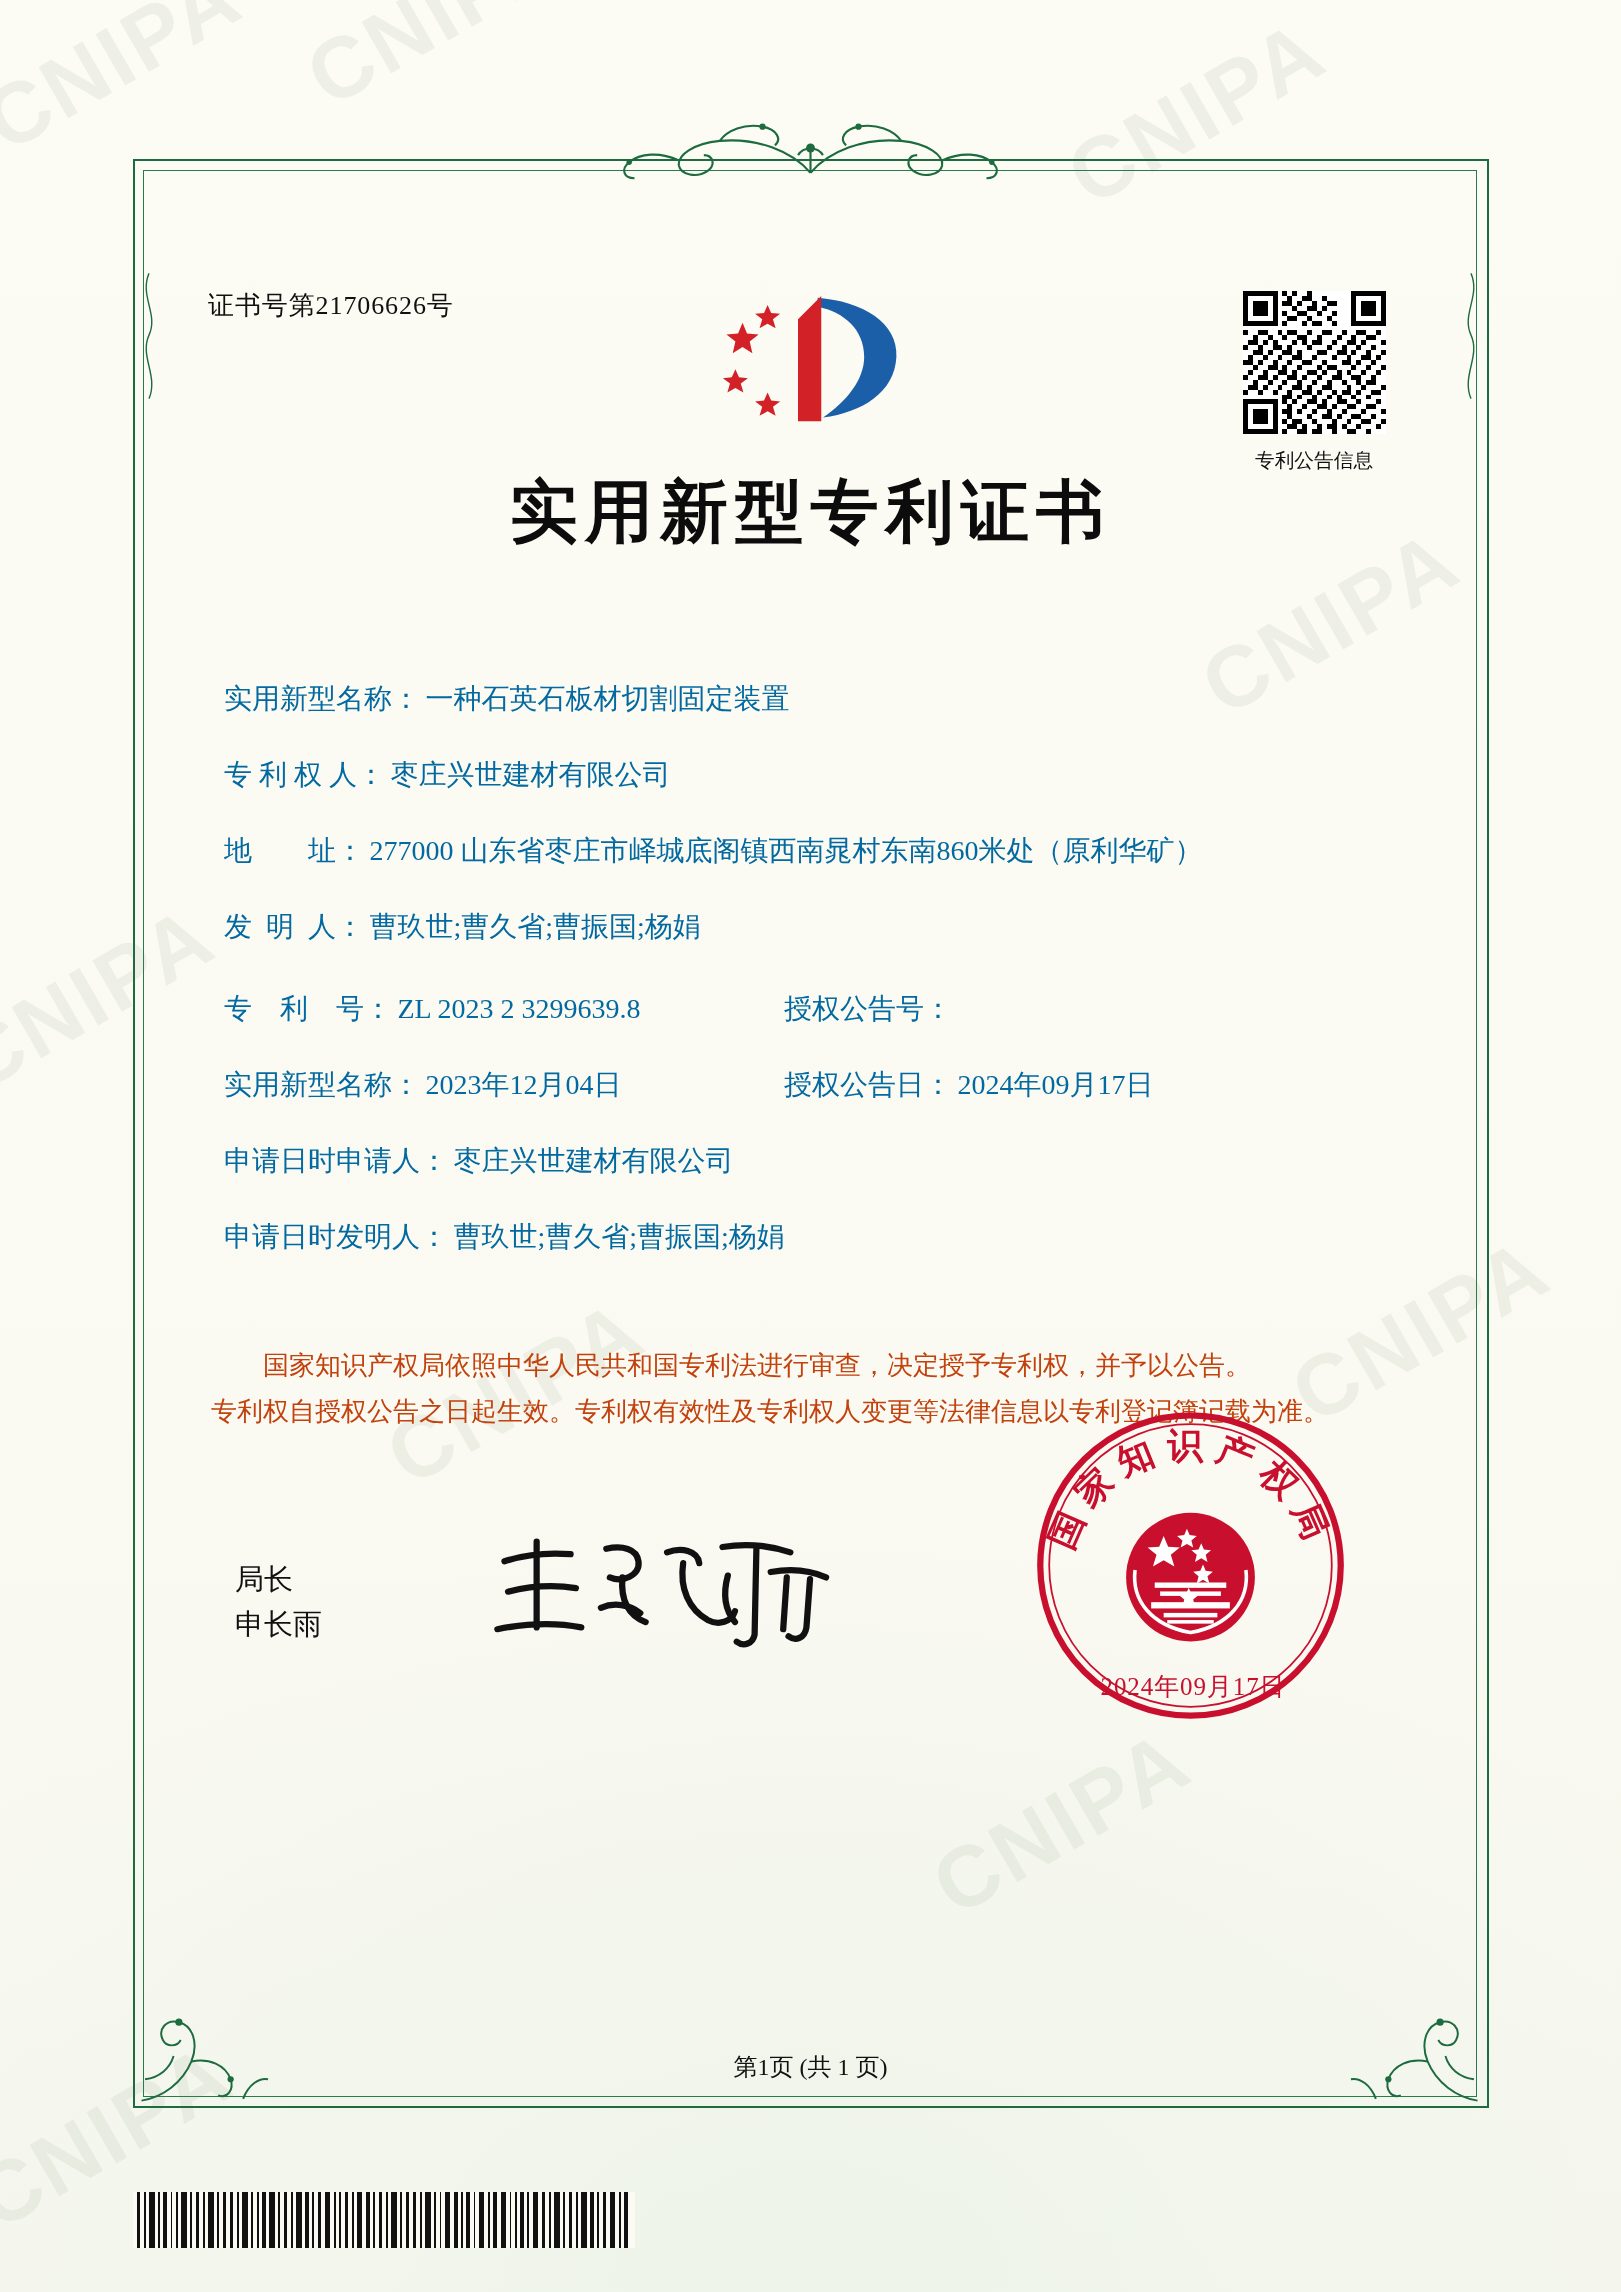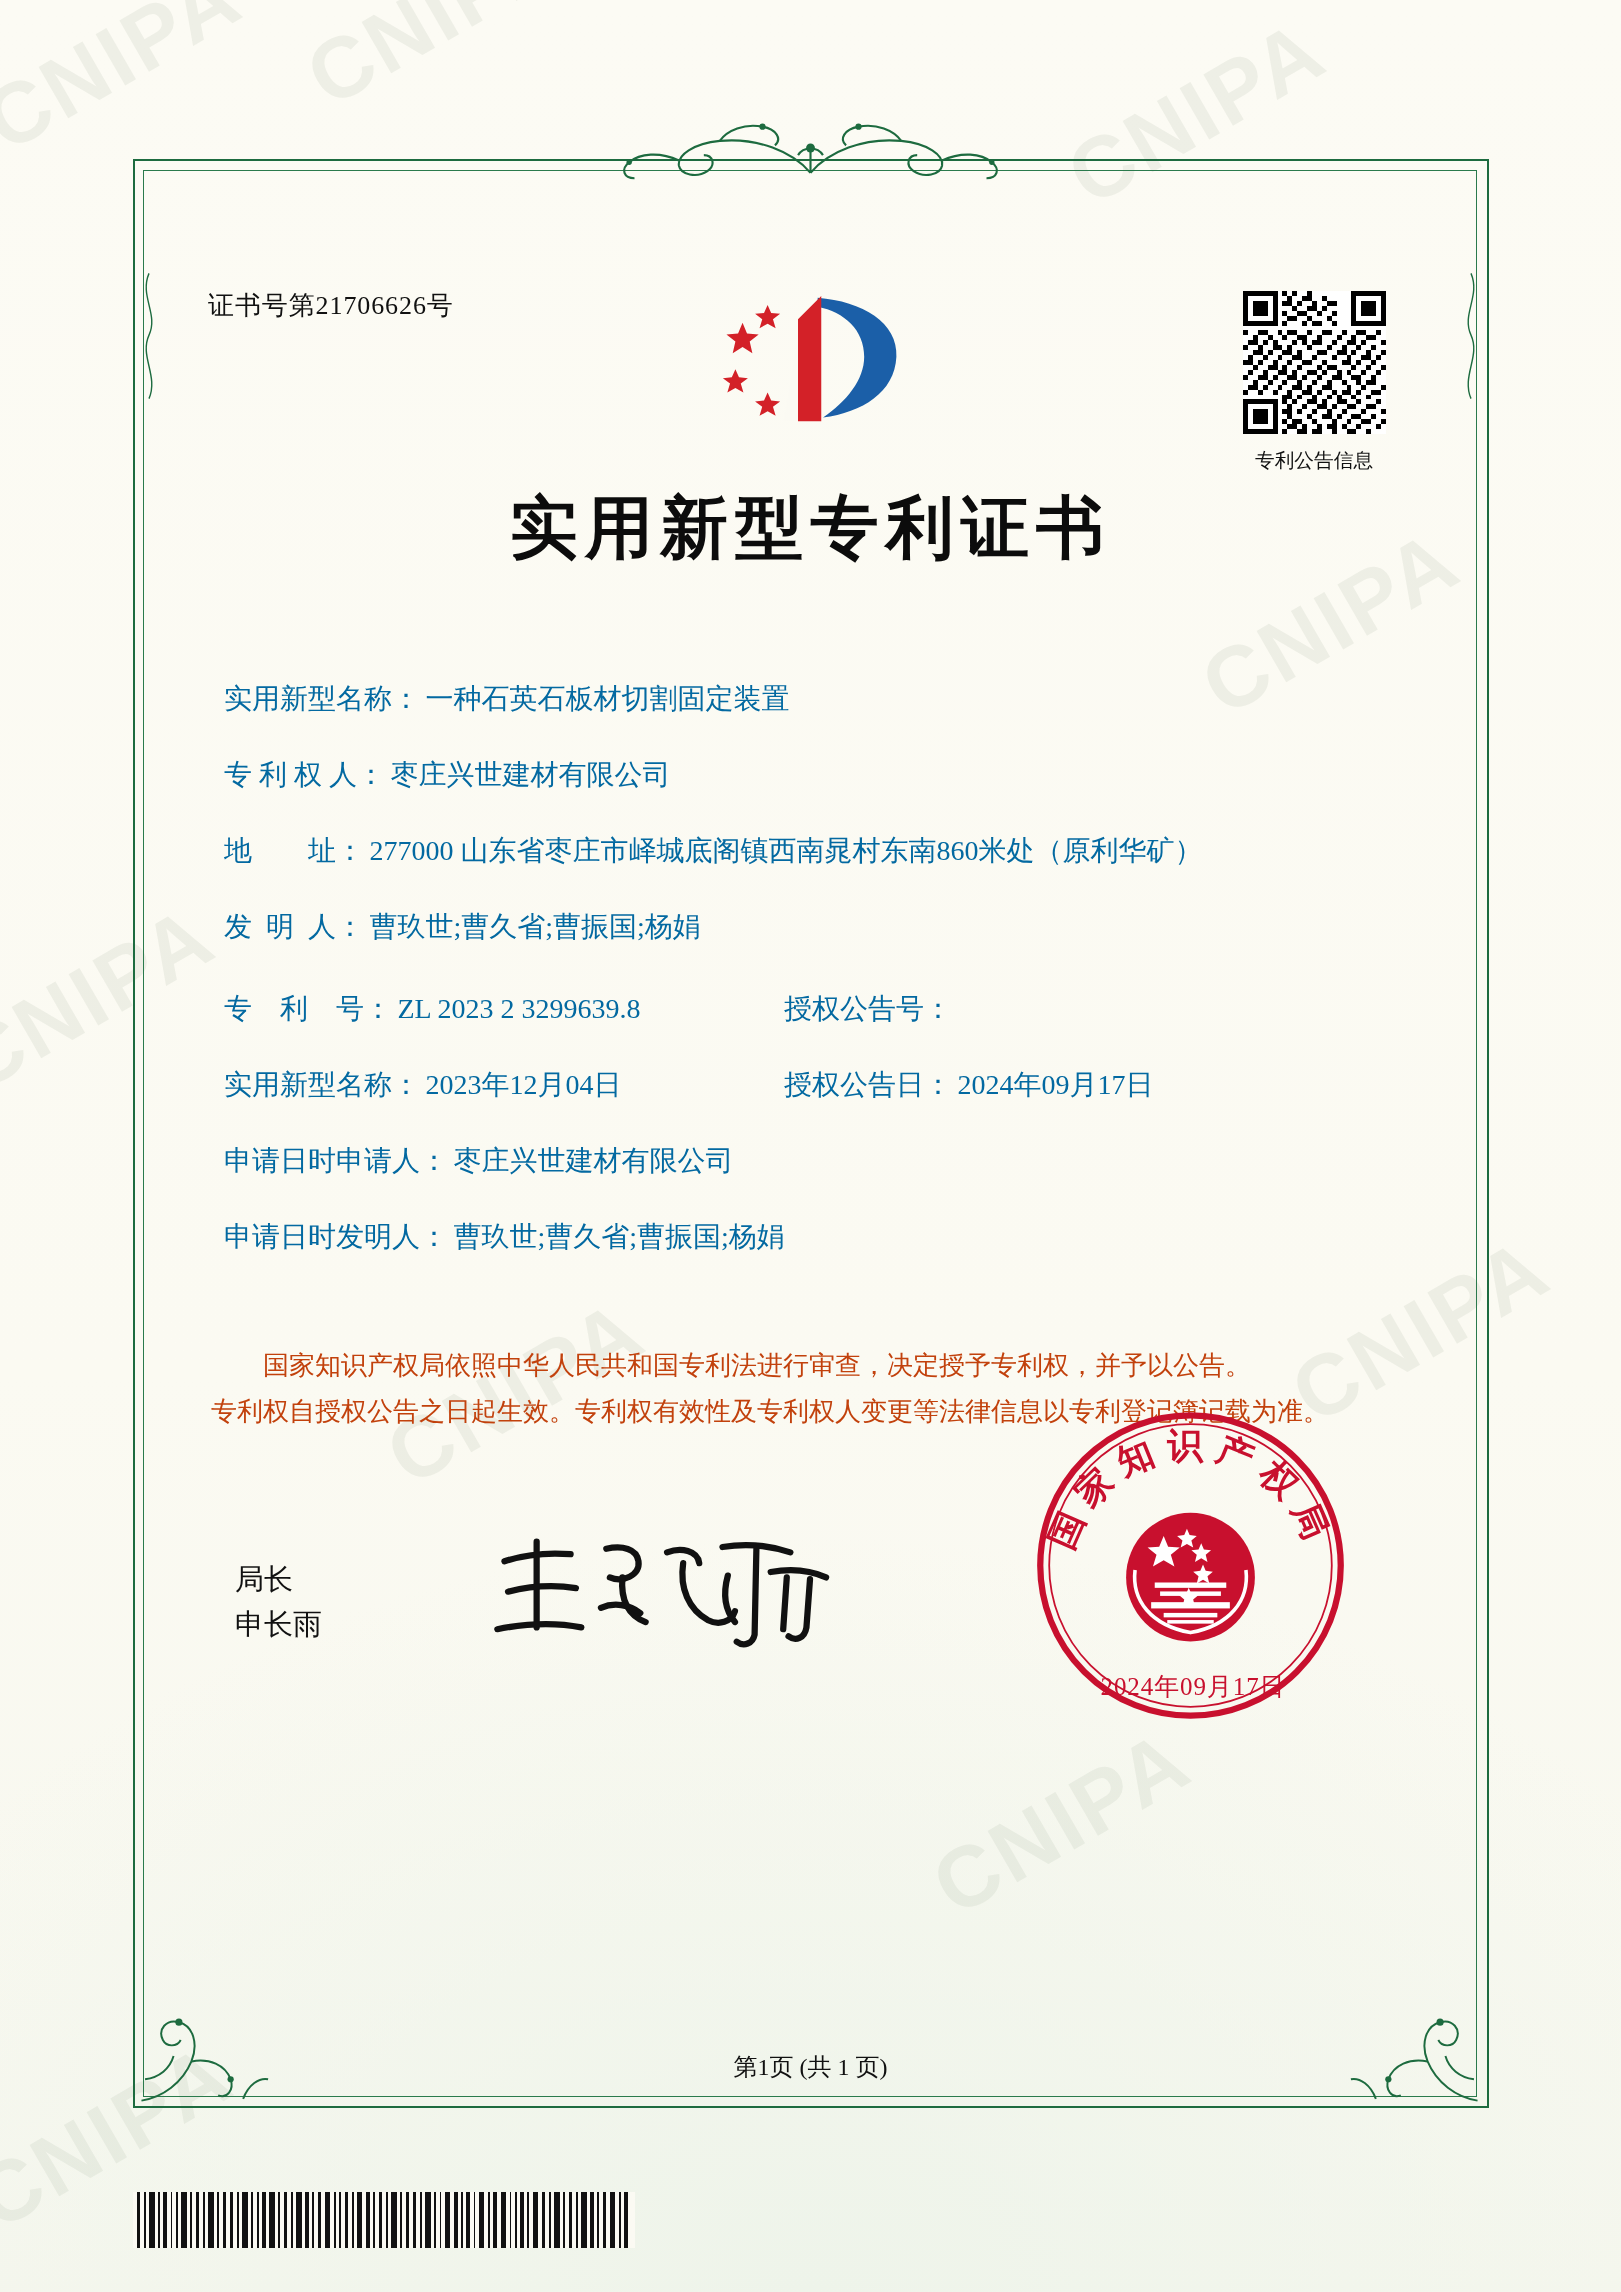--- a/index.html
+++ b/index.html
@@ -102,21 +102,21 @@
   }
   #qr-caption {
     margin-top: 9px;
     font-size: 19.7px;
     color: #111;
     white-space: nowrap;
   }
 
   #main-title {
     position: absolute;
-    left: 0; right: 0; top: 483px;
+    left: 0; right: 0; top: 467px;
     text-align: center;
     font-size: 68px;
     font-weight: 700;
     letter-spacing: 7.2px;
     color: #0c0c0c;
     font-family: "DejaVu Serif", "Liberation Serif", serif;
   }
 
   
   #fields {

